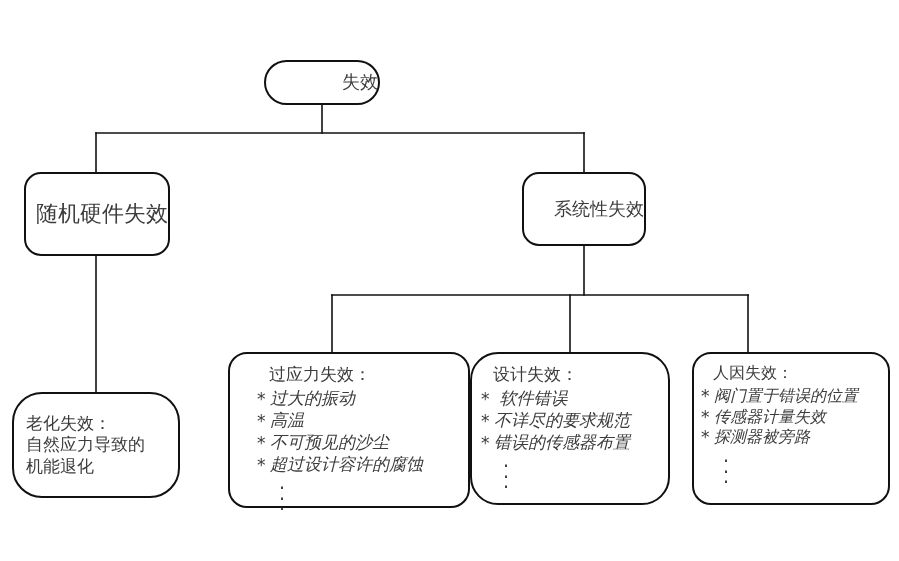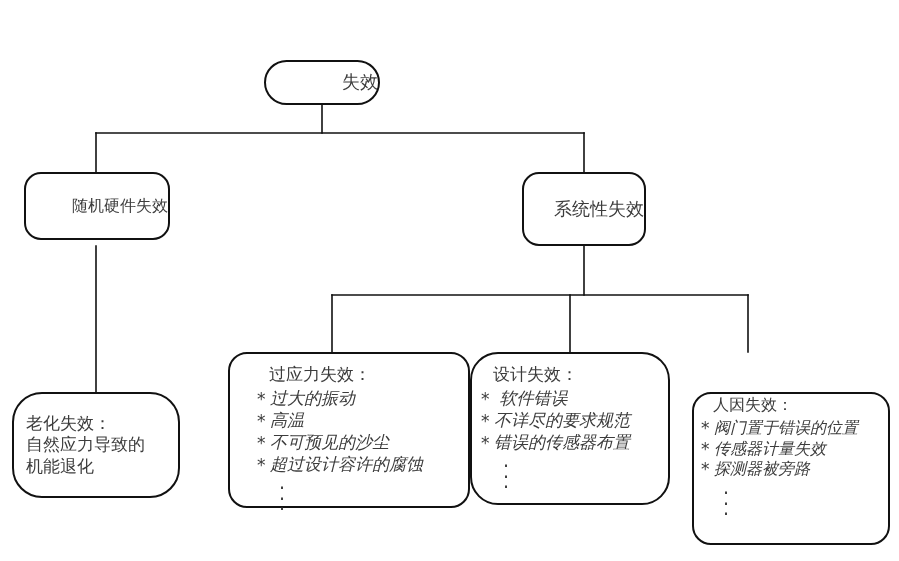--- a/index.html
+++ b/index.html
@@ -94,23 +94,23 @@
     font-style: normal;
   }
 
   
   #node-root {
     left: 264px; top: 60px; width: 116px; height: 45px;
     border-radius: 23px;
     font-size: 18px;
   }
   #node-random-hw {
-    left: 24px; top: 172px; width: 146px; height: 68px;
+    left: 24px; top: 172px; width: 146px; height: 84px;
     border-radius: 17px;
-    font-size: 16px;
+    font-size: 22px;
   }
   #node-systematic {
     left: 522px; top: 172px; width: 124px; height: 74px;
     border-radius: 17px;
     font-size: 18px;
   }
   #node-aging {
     left: 12px; top: 392px; width: 168px; height: 106px;
     border-radius: 30px;
     font-size: 17px;
@@ -127,23 +127,22 @@
     left: 470px; top: 352px; width: 200px; height: 153px;
     border-radius: 28px;
     font-size: 17px;
     padding: 9px 8px 6px 9px;
     justify-content: flex-start;
   }
   #node-human {
     left: 692px; top: 352px; width: 198px; height: 153px;
     border-radius: 19px;
     font-size: 16px;
-    padding: 1px 6px 6px 7px;
+    padding: 9px 6px 6px 7px;
     justify-content: flex-start;
-    margin-top: 40px;
   }
 </style>
 </head>
 <body>
 
 <div id="canvas">
 
   <svg class="connectors" viewBox="0 0 899 561" xmlns="http://www.w3.org/2000/svg">
     <g stroke="#111111" stroke-width="1.6" fill="none" stroke-linecap="square">
 

